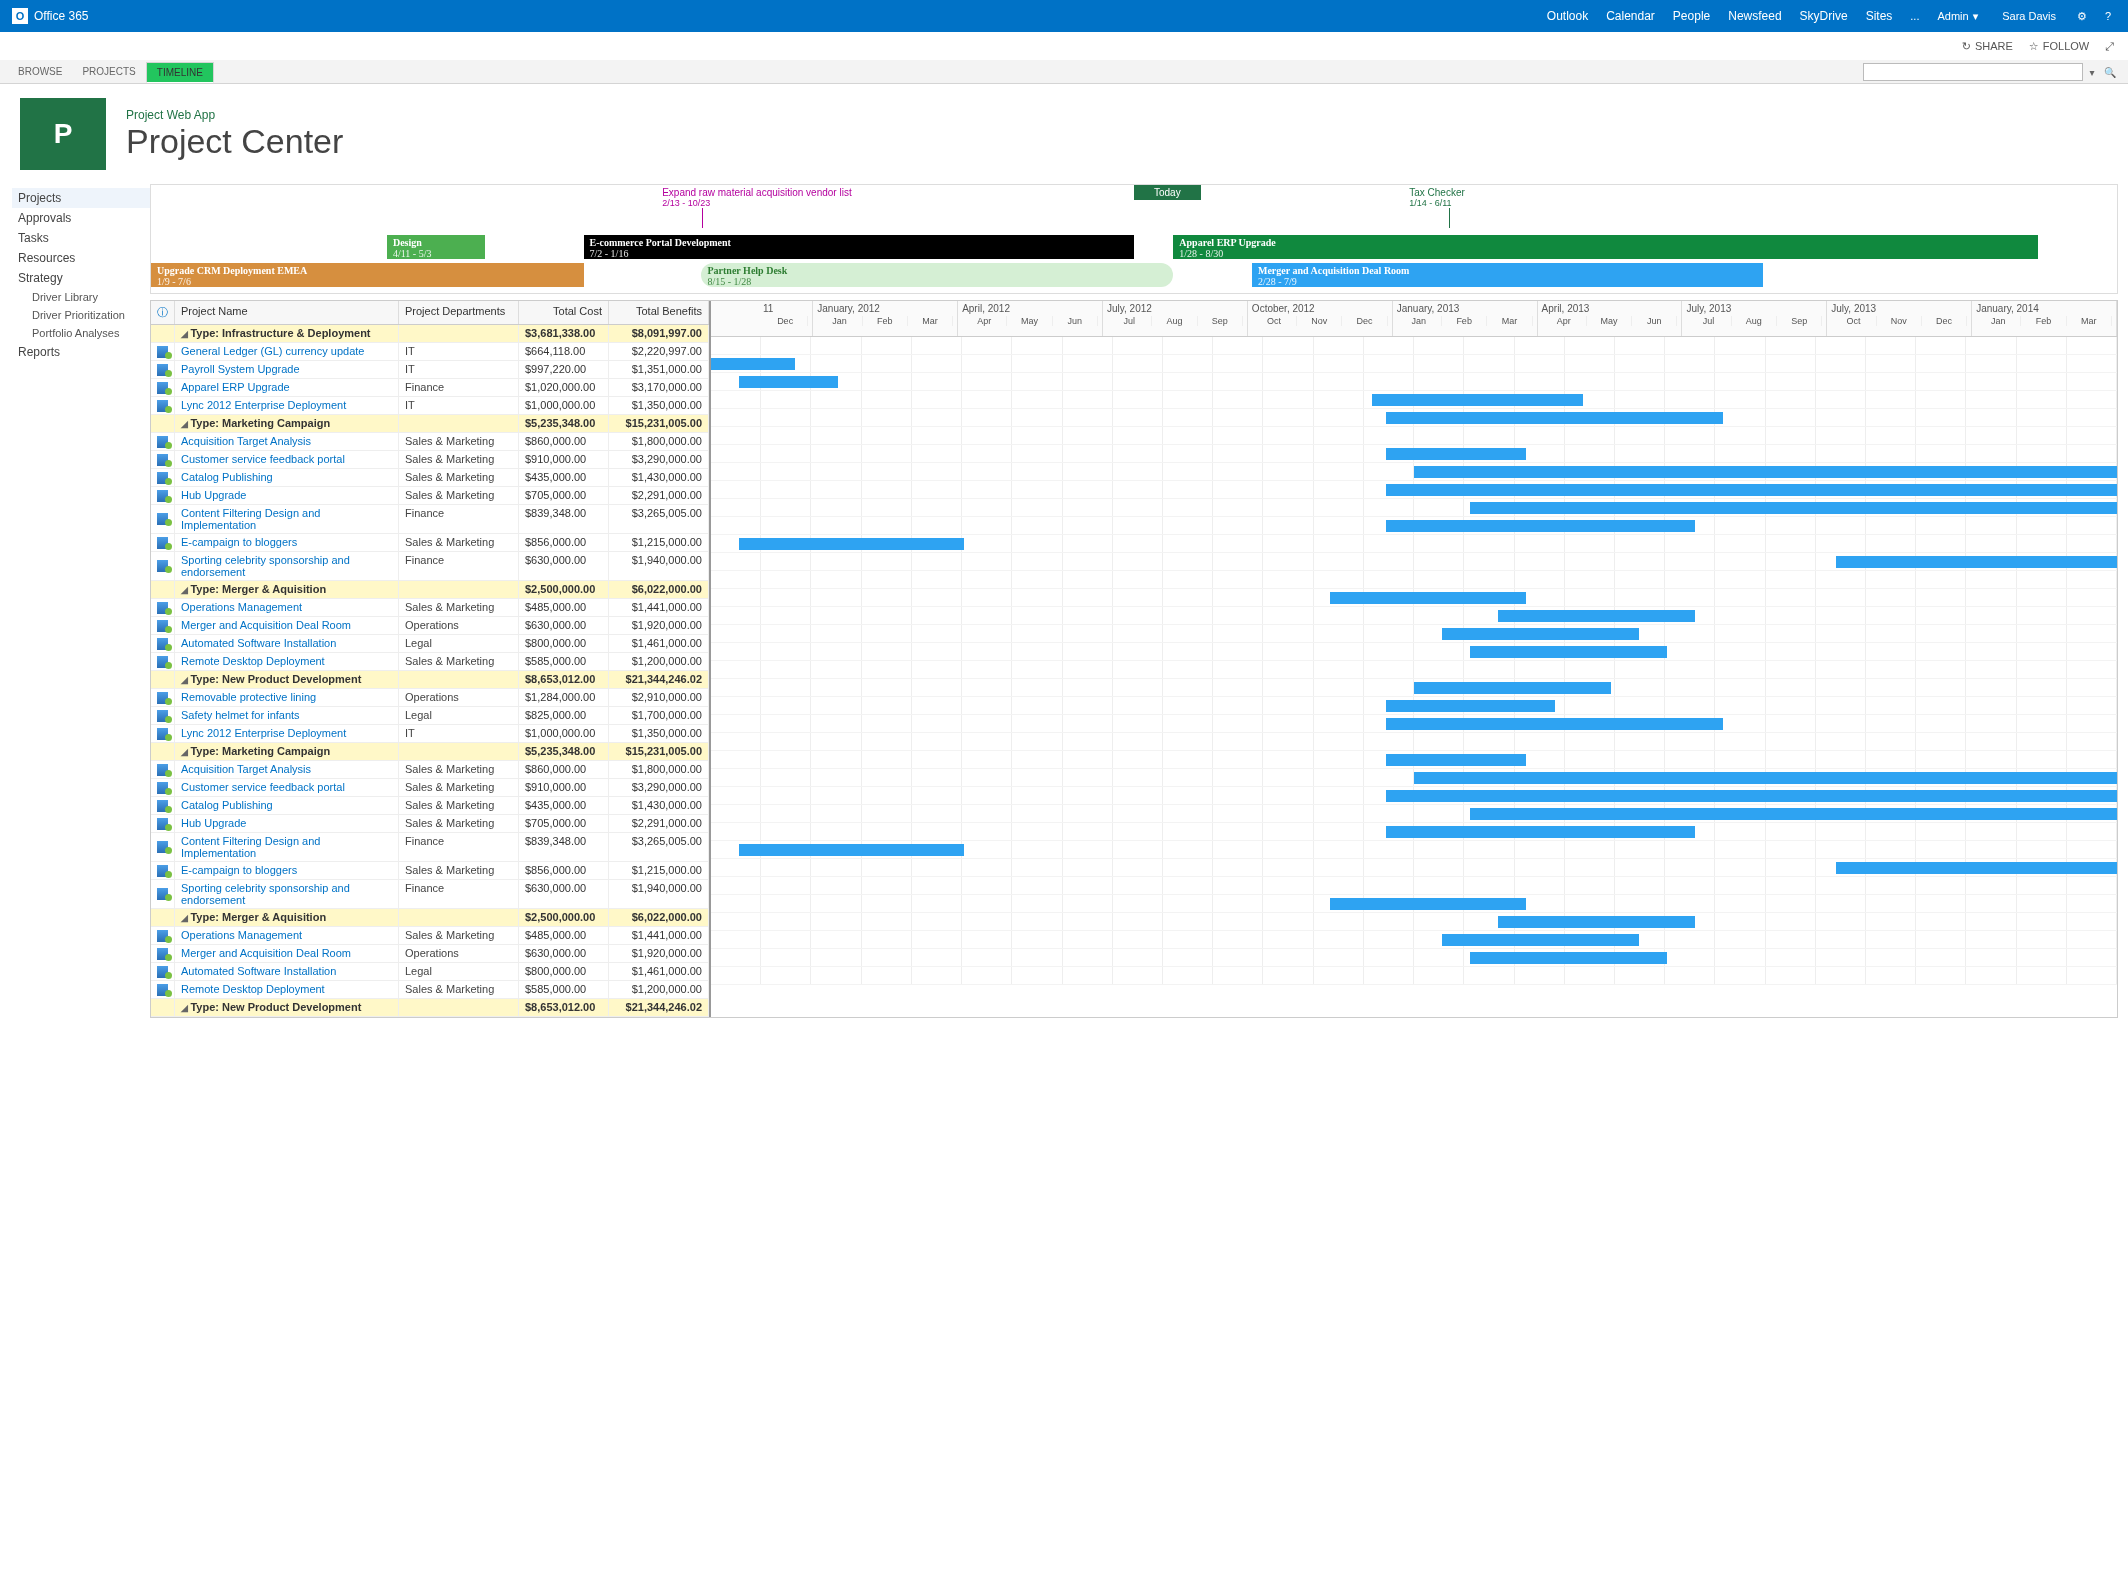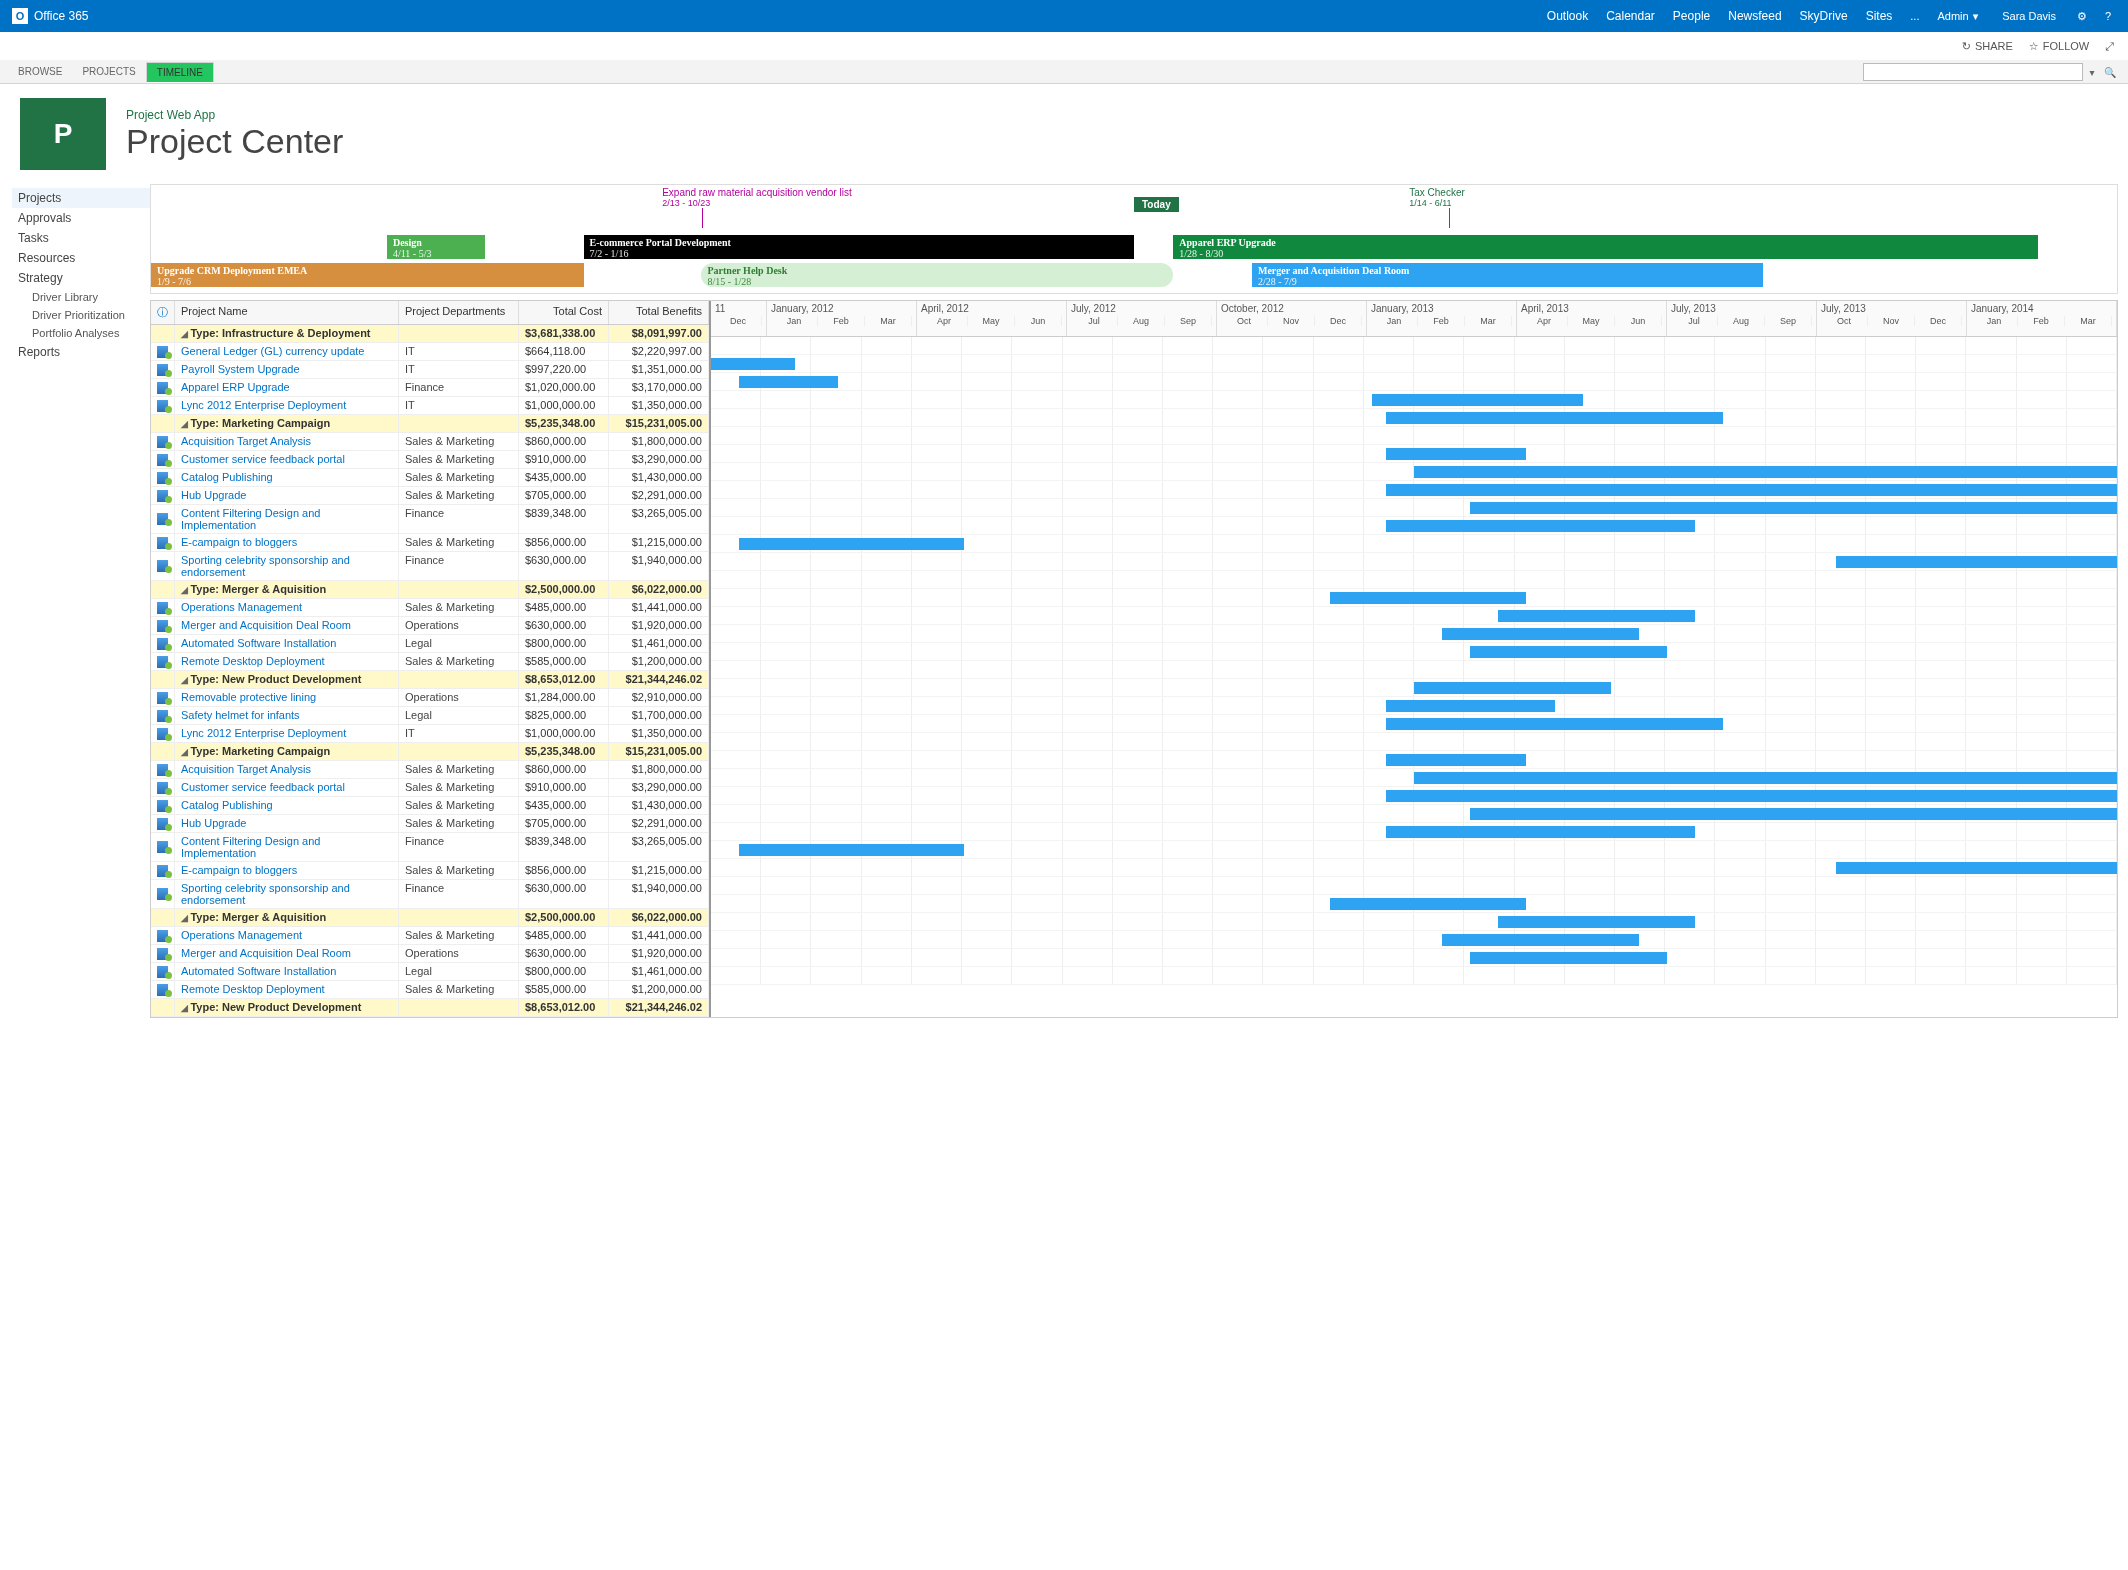--- a/index.html
+++ b/index.html
@@ -44,21 +44,21 @@
 .leftnav .item.active { background: #eef4fb; }
 .leftnav .item.sub { padding-left: 20px; font-size: 11px; color: #555; }
 
 .main { flex: 1; padding-right: 10px; }
 
 
 .tl { position: relative; height: 110px; border: 1px solid #ddd; margin-bottom: 6px; }
 .tl .callout { position: absolute; font-size: 10px; color: #b4009e; }
 .tl .callout.green { color: #217346; }
 .tl .callout .line { border-left: 1px solid currentColor; height: 20px; margin-left: 40px; }
-.tl .today { position: absolute; top: 12px; background: #217346; color: #fff; font-size: 10px; padding: 2px 8px; font-weight: bold; }
+.tl .today { position: absolute; top: 0; background: #217346; color: #fff; font-size: 10px; padding: 2px 20px; }
 .tl .bar { position: absolute; height: 24px; color: #fff; font-size: 10px; padding: 2px 6px; overflow: hidden; font-family: Liberation Serif, serif; }
 .tl .bar .t { font-weight: 600; }
 .tl .bar .d { font-size: 10px; opacity: .9; }
 .tl .bar.green { background: #4caf50; }
 .tl .bar.green2 { background: #10893e; }
 .tl .bar.ltgreen { background: #d5efd4; color: #2e7d32; }
 .tl .bar.orange { background: #d68f3f; }
 .tl .bar.dblue { background: #000000; }
 .tl .bar.blue { background: #2ea3f2; }
 
@@ -85,21 +85,21 @@
 .row .c-info .ic { width: 14px; height: 12px; background: linear-gradient(#4b9ee7,#2a6fb5); position: relative; }
 .row .c-info .ic::after { content: ""; position: absolute; right: -4px; bottom: -1px; width: 7px; height: 7px; border-radius: 50%; background: #7ac142; }
 .row .c-name { flex: 1; color: #0072c6; cursor: pointer; }
 .row.group .c-name { color: #333; cursor: default; }
 .row .c-dept { width: 120px; color: #444; }
 .row .c-cost { width: 90px; text-align: left; color: #333; }
 .row .c-ben { width: 100px; text-align: right; color: #333; }
 
 
 .ganttscale { position: relative; height: 36px; border-bottom: 1px solid #ccc; background: #fafafa; }
-.ganttscale .months { position: absolute; inset: 0; display: flex; }
+.ganttscale .months { position: absolute; inset: 0; display: flex; padding-left: 48px; }
 .ganttscale .qtr { flex: 1; border-right: 1px solid #ddd; font-size: 10px; padding: 2px 4px; color: #555; }
 .ganttscale .qtr .sub { display: flex; margin-top: 2px; }
 .ganttscale .qtr .sub span { flex: 1; text-align: center; font-size: 9px; border-right: 1px solid #eee; }
 
 .ganttbody { position: relative; }
 .ganttcols { position: absolute; inset: 0; display: flex; pointer-events: none; }
 .ganttcols div { flex: 1; border-right: 1px solid #eee; }
 .grow { height: 18px; position: relative; border-bottom: 1px solid #f3f3f3; }
 .gbar { position: absolute; top: 3px; height: 12px; background: #2ea3f2; }
 </style>

